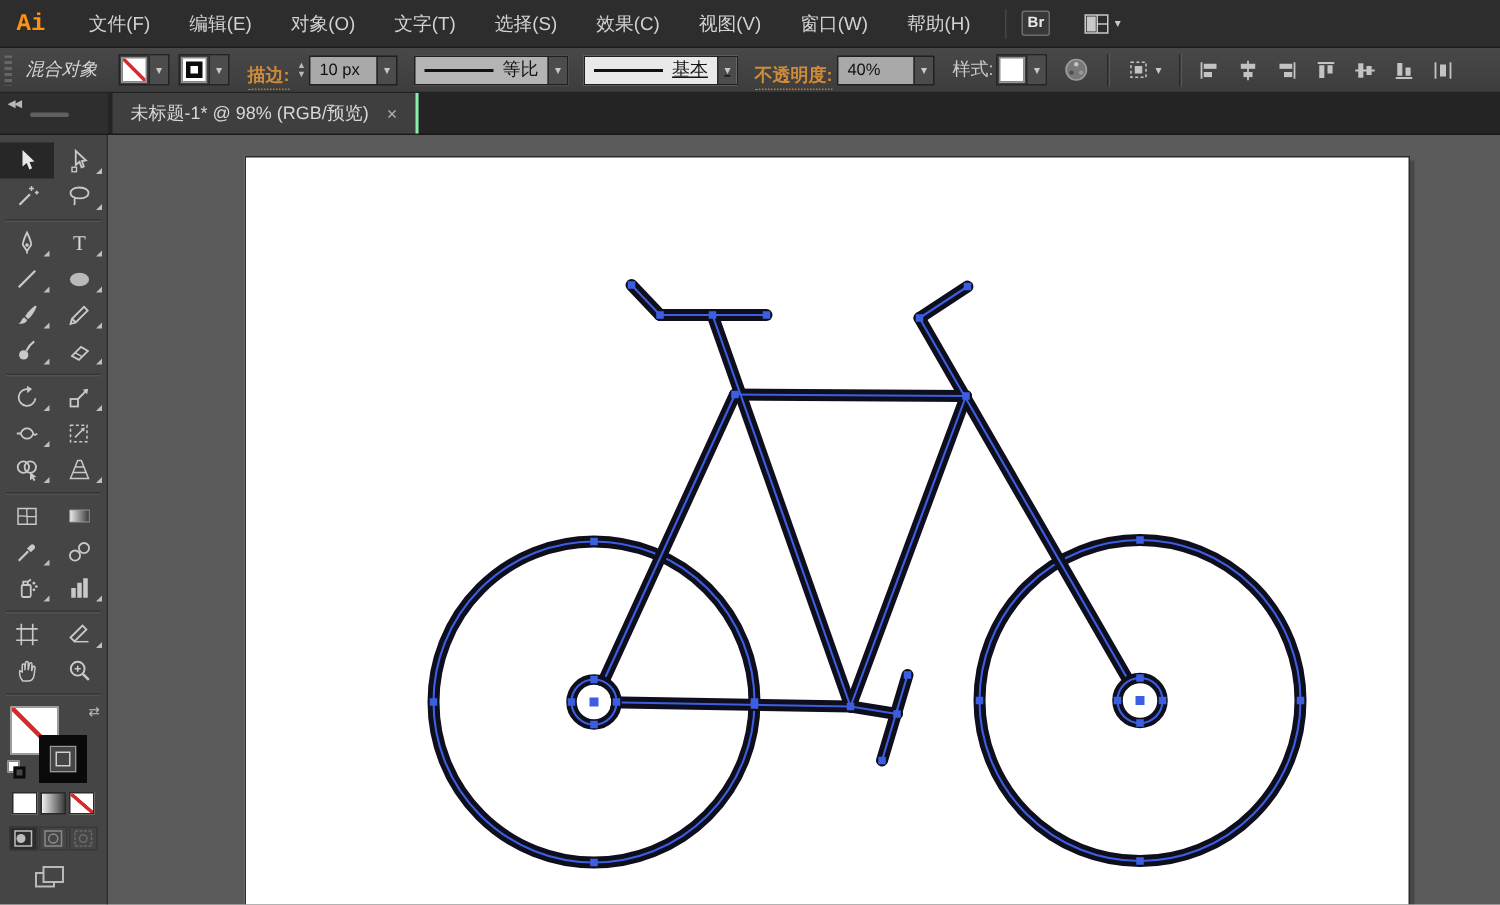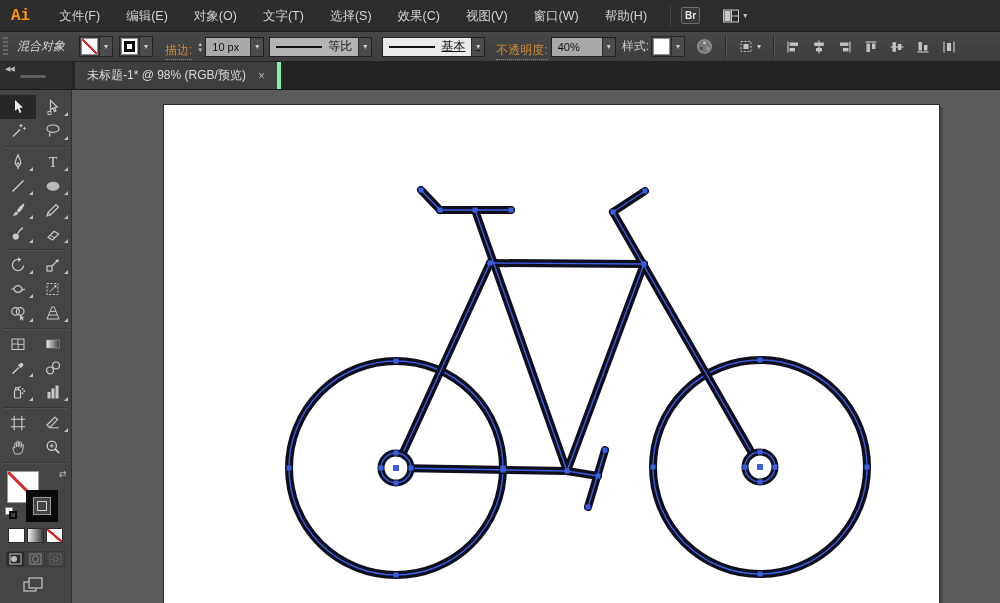--- a/index.html
+++ b/index.html
@@ -24,41 +24,41 @@
   .cb-grip { width:5px; height:20px; margin:0 5px 0 3px;
              background:repeating-linear-gradient(#666 0 2px, transparent 2px 4px); }
   .ctx-label { margin:0 14px 0 4px; color:#d6d6d6;font-style:italic; }
   .swatch-combo { display:flex; align-items:center; border:1px solid #252525; background:#414141; margin-right:6px; }
   .swatch { width:17px; height:17px; background:#ffffff; border:1px solid #8a8a8a; margin:1px; position:relative; }
   .swatch.none::after { content:''; position:absolute; inset:0;
       background:linear-gradient(to top right, transparent 44%, #d42a2a 45%, #d42a2a 55%, transparent 56%); }
   .swatch.strokeSw::after { content:''; position:absolute; inset:2px; border:3.5px solid #0c0c0c; }
   .dd-btn { width:13px; align-self:stretch; background:#4c4c4c; border-left:1px solid #2a2a2a;
             color:#c9c9c9; font-size:8px; display:flex; align-items:center; justify-content:center; }
-  .orange-link { color:#cf8b3a; border-bottom:1px dotted #b97c33; margin:8px 3px 0 6px; }
+  .orange-link { color:#cf8b3a; border-bottom:1px dotted #b97c33; margin:8px 3px 0 6px;font-weight:bold; }
   .stepper { display:flex; flex-direction:column; justify-content:center; margin:0 2px; }
   .stepper span { font-size:6px; line-height:6px; color:#bdbdbd; text-align:center; }
-  .field-combo { display:flex; align-items:stretch; border:1px solid #202020; height:20px; }
+  .field-combo { display:flex; align-items:stretch; border:1px solid #202020; height:20px; margin-right:6px; }
   .field { background:#a9a9a9; color:#121212; font-size:11px; padding:0 6px; display:flex; align-items:center; }
   .line-combo { display:flex; align-items:center; border:1px solid #202020; height:20px;
                 background:#b4b4b4; color:#141414; margin:0 5px; padding-left:6px; gap:6px;text-align:right; }
   .line-combo.light { background:#e9e9e9;text-decoration:underline; }
   .line-sample { width:46px; height:2px; background:#111; }
   .cb-sep { width:1px; height:22px; background:#2b2b2b; box-shadow:1px 0 0 #585858; margin:0 7px; }
   .icon-btn { display:flex; align-items:center; margin:0 5px; gap:2px; }
   .align-icons { display:flex; gap:10px; margin-left:4px; }
   .align-icons svg { stroke:#c3c3c3; stroke-width:1.2; }
 
   
   .tab-row { height:28px; background:#242424; border-bottom:1px solid #191919; display:flex; }
   .panel-header { width:72px; position:relative; background:#2e2e2e; flex:none; }
   .collapse-glyph { position:absolute; left:5px; top:3px; color:#b9b9b9; font-size:7px; letter-spacing:-1px; }
   .panel-grip { position:absolute; left:20px; top:13px; width:26px; height:3px; background:#606060; border-radius:2px; }
   .doc-tab { background:#3f3f3f; color:#d8d8d8; font-size:12px; padding:0 12px; margin-left:3px;
-             display:flex; align-items:center; gap:12px; border-right:4px solid #86efac; }
+             display:flex; align-items:center; gap:12px; border-right:2px solid #86efac; }
   .tab-close { color:#b0b0b0; font-size:12px; }
 
   
   .main { position:relative; height:513px; display:flex; }
   .toolbar { width:72px; flex:none; background:#454545; border-right:1px solid #303030; padding-top:5px; }
   .tool-grid { display:grid; grid-template-columns:1fr 1fr; }
   .tool { height:24px; display:flex; align-items:center; justify-content:center; position:relative; }
   .tool.active { background:#272727; }
   .tool.flyout::after { content:''; position:absolute; right:3px; bottom:3px; width:0; height:0;
         border-style:solid; border-width:0 0 4px 4px; border-color:transparent transparent #bfbfbf transparent; }

